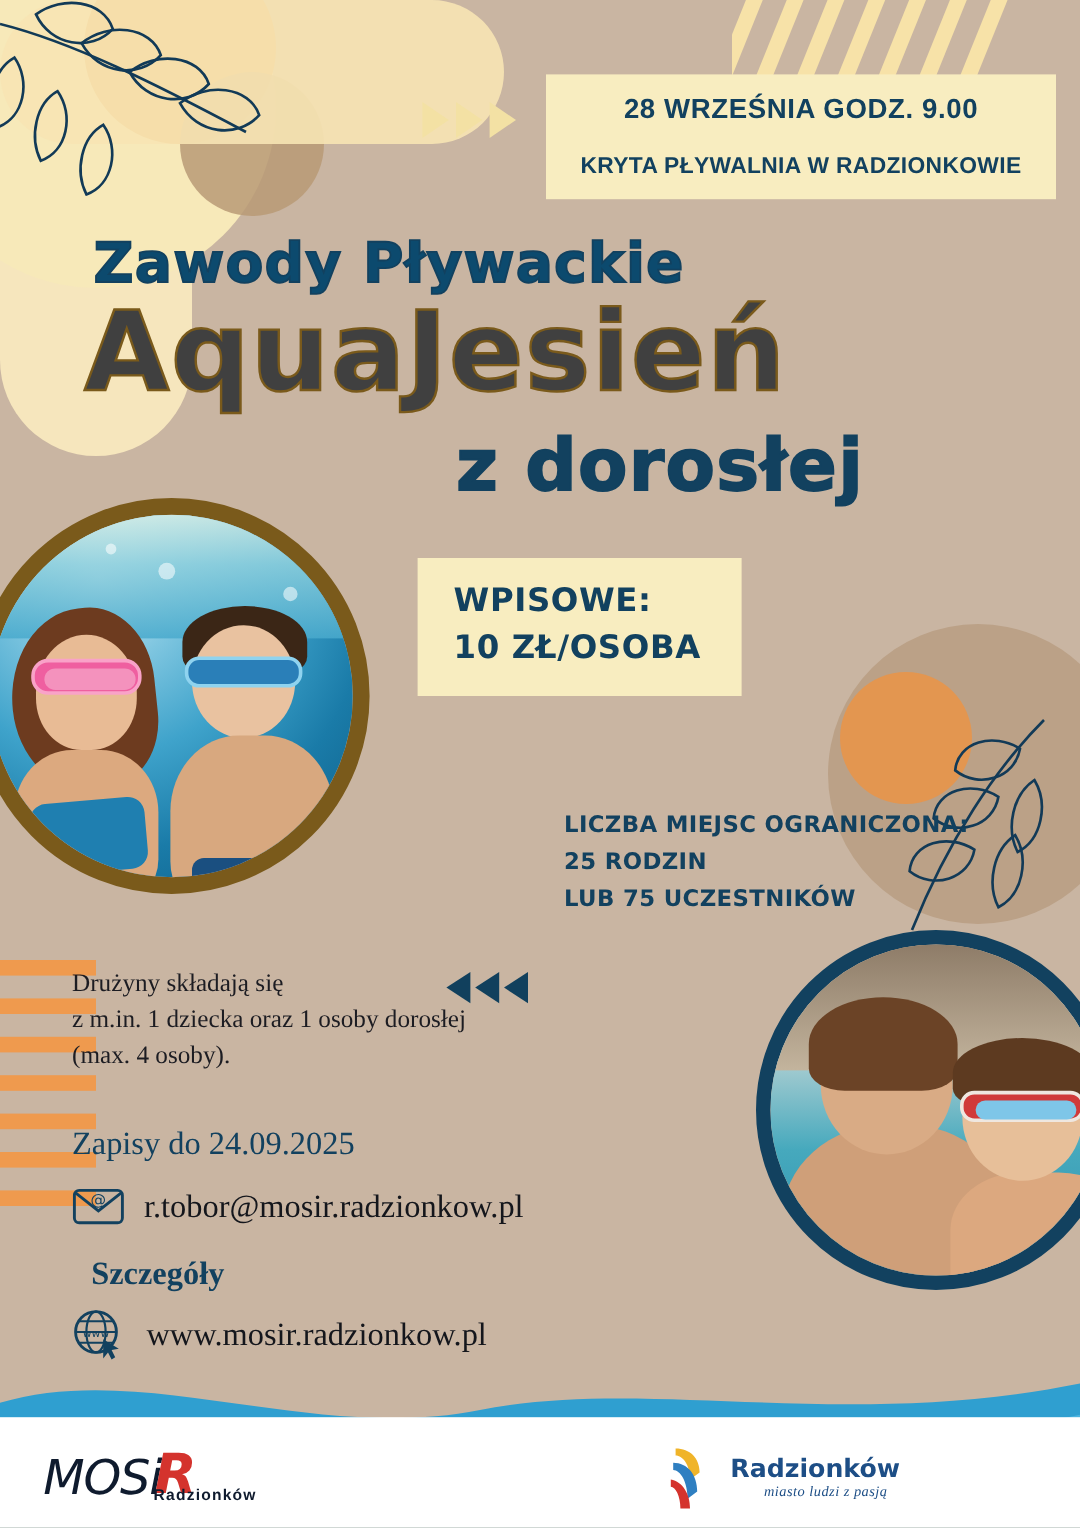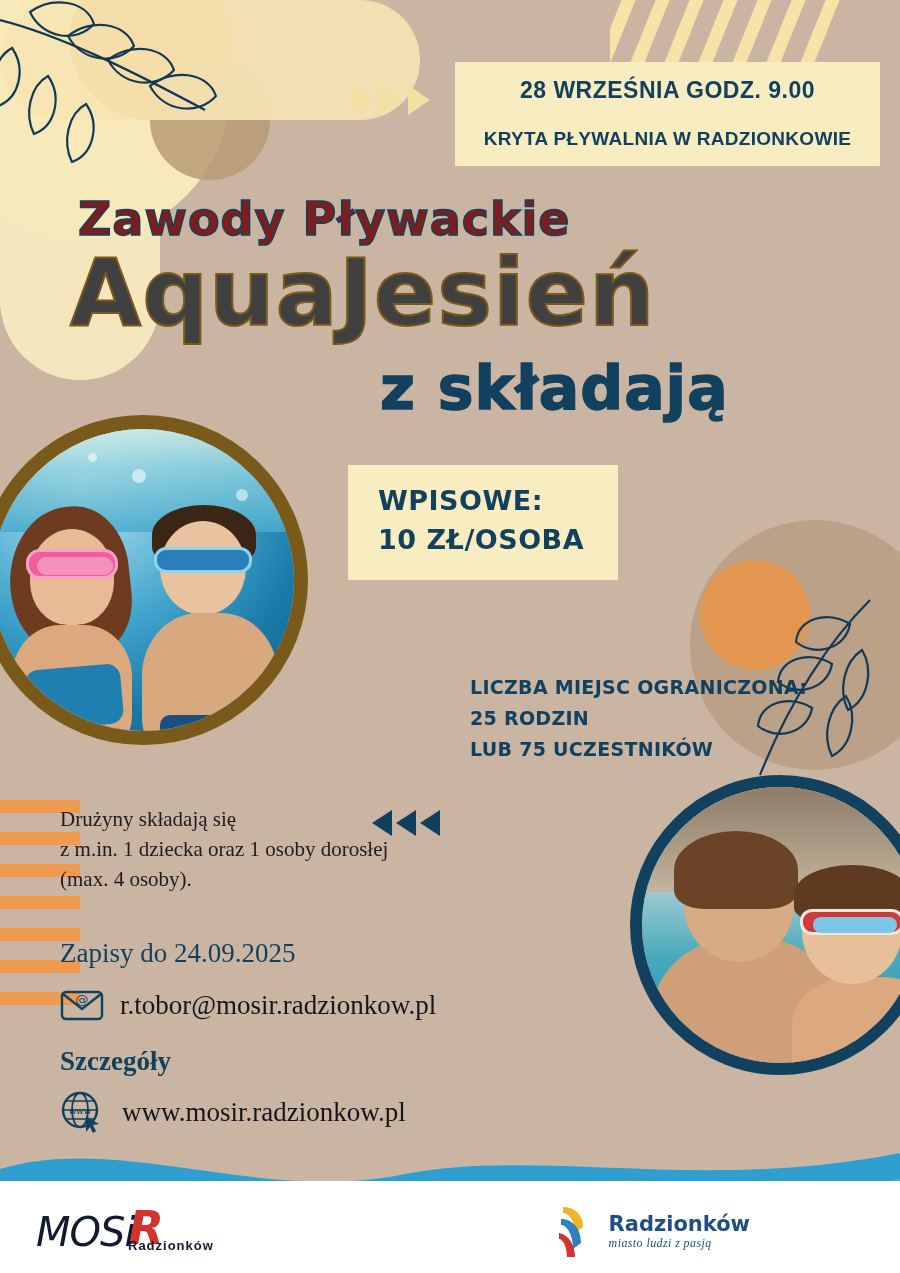--- a/index.html
+++ b/index.html
@@ -94,21 +94,21 @@
     border-bottom: 15px solid transparent;
   }
   .arrows-top { left: 352px; top: 85px; }
   .arrows-top .tri { border-left: 22px solid #f3e1a4; }
   .arrows-mid { left: 372px; top: 810px; gap: 4px; }
   .arrows-mid .tri { border-right: 20px solid #11405d; border-top-width:13px; border-bottom-width:13px;}
 
   
   .h-zawody {
     position: absolute; left: 78px; top: 192px;
-    font-size: 46px; font-weight: 800; color: #7f1d1d;
+    font-size: 46px; font-weight: 800; color: #0c4a6e;
     letter-spacing: 1px;
     -webkit-text-stroke: 1.5px #12415f;
     font-family: "DejaVu Sans", sans-serif;
   }
   .h-aqua {
     position: absolute; left: 70px; top: 248px;
     font-size: 92px; font-weight: 800; color: #404040;
     letter-spacing: 1px; line-height: 1;
     font-family: "DejaVu Sans", sans-serif;
     -webkit-text-stroke: 2px #7a5a1b;
@@ -159,21 +159,21 @@
   .contact-row {
     position: absolute; display: flex; align-items: center; gap: 16px;
   }
   .row-email { left: 60px; top: 988px; }
   .row-web   { left: 60px; top: 1090px; }
   .contact-row .txt {
     font-family: "Liberation Serif", serif;
     font-size: 27px; color: #14161c;
   }
   .label-details {
-    position: absolute; left: 60px; top: 1046px;
+    position: absolute; left: 76px; top: 1046px;
     color: #12415f; font-weight: 700; font-size: 27px;
     font-family: "Liberation Serif", serif;
   }
 
   
   .photo {
     position: absolute; border-radius: 50%;
     overflow: hidden;
   }
   .photo-left {
@@ -321,21 +321,21 @@
     position: absolute; right: 150px; bottom: 14px;
     display: flex; align-items: center; gap: 10px;
   }
   .logo-radz .mark { width: 46px; height: 56px; position: relative; }
   .logo-radz .txt .name {
     font-family: "DejaVu Sans", sans-serif;
     font-weight: 700; font-size: 21px; color: #1d4e86;
   }
   .logo-radz .txt .slogan {
     font-family: "Liberation Serif", serif;
-    font-size: 12px; font-style: italic; color: #1d4e86; letter-spacing: .4px;
+    font-size: 12px; font-style: italic; color: #1d4e86; letter-spacing: .4px; margin-left: 28px;
   }
   .at-icon, .www-icon { display:block; }
 </style>
 </head>
 <body>
 
 <div id="poster">
 
   <div class="blob blob-cream-tl"></div>
   <div class="blob blob-orange-tl"></div>
@@ -395,21 +395,21 @@
       <span class="tri"></span>
   </div>
 
   <div class="badge-date">
     <div class="l1">28 WRZEŚNIA GODZ. 9.00</div>
     <div class="l2">KRYTA PŁYWALNIA W RADZIONKOWIE</div>
   </div>
 
   <div class="h-zawody">Zawody Pływackie</div>
   <div class="h-aqua">AquaJesień</div>
-  <div class="h-rodzina">z składają</div>
+  <div class="h-rodzina">z dorosłej</div>
 
   <div class="box-fee">
     <div class="t1">WPISOWE:</div>
     <div class="t2">10 ZŁ/OSOBA</div>
   </div>
 
   <div class="limits">
     <div>LICZBA MIEJSC OGRANICZONA:</div>
     <div>25 RODZIN</div>
     <div>LUB 75 UCZESTNIKÓW</div>

